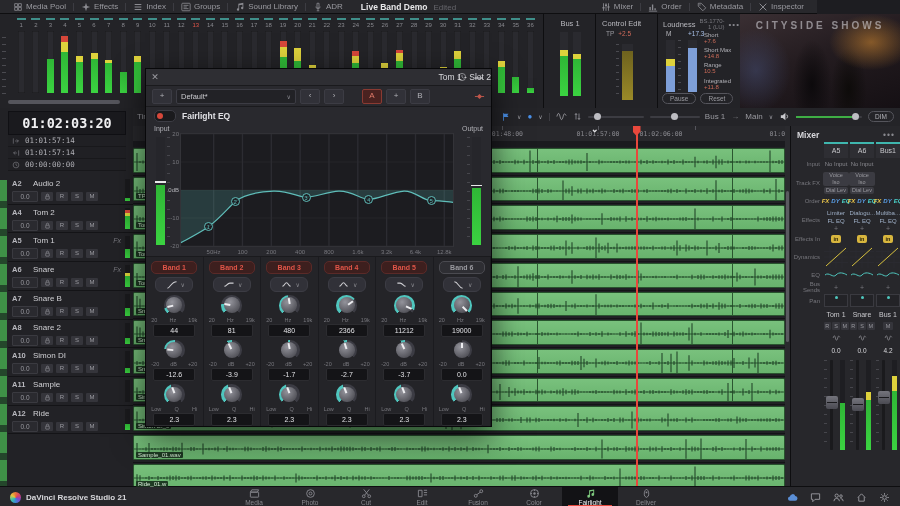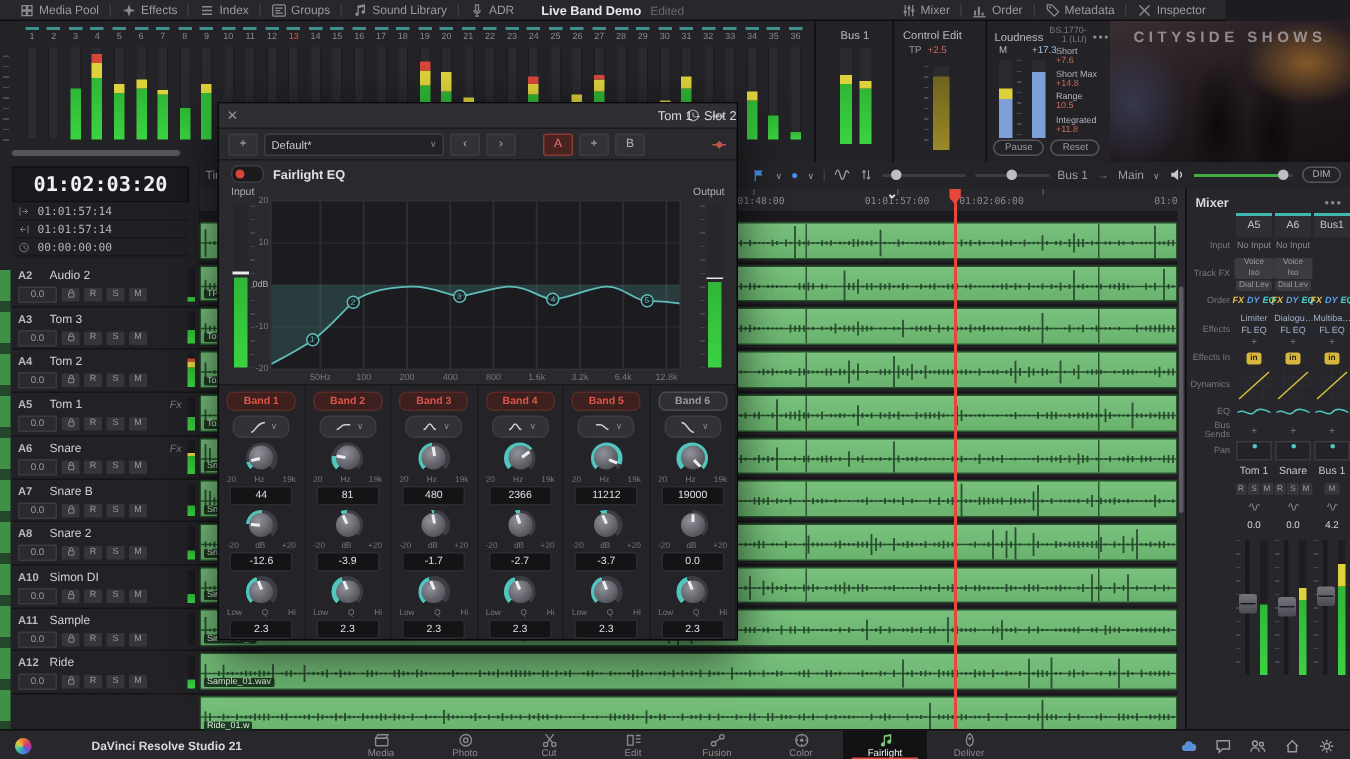--- a/index.html
+++ b/index.html
@@ -192,21 +192,21 @@
   .knob .cap{position:absolute;inset:2.5px;border-radius:50%;background:radial-gradient(circle at 38% 32%,#93939b,#55555c 72%);}
   .knob .cap i{position:absolute;left:50%;top:0.5px;width:1.5px;height:5.5px;margin-left:-0.75px;background:#ededf0;
      transform-origin:0.75px 7.5px;display:block;}
   .kscale{width:46px;display:flex;justify-content:space-between;color:#77777d;font-size:5.5px;margin-top:1px;}
   .kval{width:40px;height:11px;background:#141417;border:1px solid #2c2c30;border-radius:2px;color:#e0e0e4;
      font-size:7px;text-align:center;line-height:11px;margin-top:1px;}
   
   #bottom{position:absolute;left:0;top:486px;width:900px;height:20px;background:#28282c;border-top:1px solid #0e0e10;}
   #bb-left{position:absolute;left:10px;top:0;height:20px;display:flex;align-items:center;gap:5px;}
   #bb-logo{width:11px;height:11px;border-radius:50%;background:conic-gradient(#e8743c,#d63c6a,#7a4ad0,#3c8ad6,#3cc6a8,#e8c43c,#e8743c);}
-  #bb-app{color:#d8d8dc;font-weight:bold;font-size:8px;margin-left:35px;}
+  #bb-app{color:#d8d8dc;font-weight:bold;font-size:8px;}
   #bb-pages{position:absolute;left:50%;transform:translateX(-50%);top:0;height:20px;display:flex;align-items:stretch;}
   .page{width:56px;display:flex;flex-direction:column;align-items:center;justify-content:center;gap:0.5px;color:#88888e;position:relative;}
   .page .i{color:#88888e;}
   .page .plab{font-size:6.5px;}
   .page.active{background:#121215;}
   .page.active .plab{color:#f0f0f2;}
   .page.active .i{color:#7dc87d;}
   .page.active::after{content:"";position:absolute;left:6px;right:6px;bottom:0;height:2px;background:#e8483c;}
   #bb-right{position:absolute;right:10px;top:0;height:20px;display:flex;align-items:center;gap:12px;color:#9a9aa0;}
   #bb-right .cloud{color:#5b8fd6;}
@@ -778,38 +778,20 @@
             <span class="gainbox">0.0</span>
             <span class="sq"><svg class="i" width="7" height="7" viewBox="0 0 12 12">
                 <use href="#s-lock"></use>
               </svg></span>
             <span class="sq">R</span>
             <span class="sq">S</span>
             <span class="sq">M</span>
           </div>
           <div class="tmeter">
             <span class="seg g" style="bottom: 0px; height: 12%;"></span>
-          </div>
-        </div>
-        <div class="trow">
-          <div class="l1">
-            <span class="tid">A3</span>
-            <span class="tname">Tom 3</span>
-          </div>
-          <div class="l2">
-            <span class="gainbox">0.0</span>
-            <span class="sq"><svg class="i" width="7" height="7" viewBox="0 0 12 12">
-                <use href="#s-lock"></use>
-              </svg></span>
-            <span class="sq">R</span>
-            <span class="sq">S</span>
-            <span class="sq">M</span>
-          </div>
-          <div class="tmeter">
-            <span class="seg g" style="bottom: 0px; height: 45%;"></span>
           </div>
         </div>
         <div class="trow">
           <div class="l1">
             <span class="tid">A4</span>
             <span class="tname">Tom 2</span>
           </div>
           <div class="l2">
             <span class="gainbox">0.0</span>
             <span class="sq"><svg class="i" width="7" height="7" viewBox="0 0 12 12">

